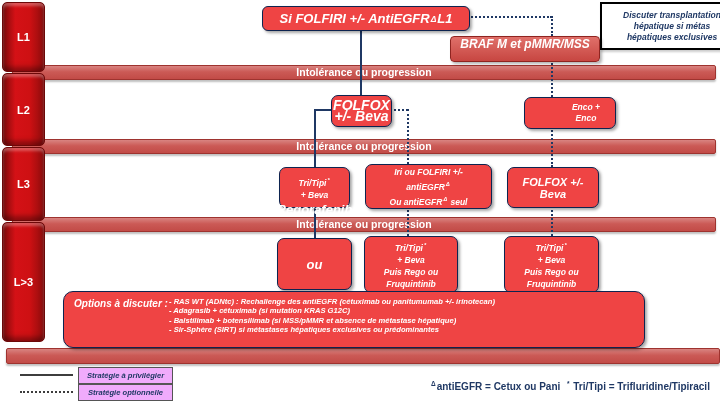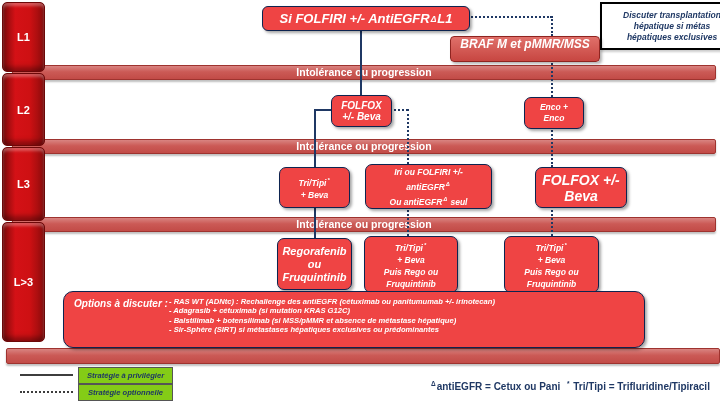--- a/index.html
+++ b/index.html
@@ -24,26 +24,26 @@
         box-shadow:0 2px 2px rgba(0,0,0,.25);}
   #bar1{top:65px}#bar2{top:139px}#bar3{top:217px}
   #bar4{top:348px;left:6px;width:712px;height:14px}
 
   
   .nbox{position:absolute;background:#ef4444;border:1px solid #0d2450;border-radius:7px;
         color:#fff;font-weight:bold;font-style:italic;text-align:center;z-index:3;
         box-shadow:2px 2px 3px rgba(0,0,0,.35);
         display:flex;flex-direction:column;align-items:center;justify-content:center;}
   #title-box{left:262px;top:6px;width:206px;height:23px;font-size:13px;border-radius:6px;flex-direction:row;}
-  #box-l2-folfox{left:331px;top:95px;width:59px;height:30px;font-size:10px;line-height:11px;}
-  #box-l2-enco{left:524px;top:97px;width:58px;height:30px;font-size:8.5px;line-height:11px;}
+  #box-l2-folfox{left:331px;top:95px;width:59px;height:30px;font-size:14px;line-height:11px;}
+  #box-l2-enco{left:524px;top:97px;width:58px;height:30px;font-size:8.5px;line-height:11px;padding-left:32px;}
   #box-l3-tritipi{left:279px;top:167px;width:69px;height:39px;font-size:8.5px;line-height:12px;}
   #box-l3-iri{left:365px;top:164px;width:125px;height:43px;font-size:8.5px;line-height:12px;}
-  #box-l3-folfox{left:507px;top:167px;width:90px;height:39px;font-size:14px;margin-left:28px;}
-  #box-l4-rego{left:277px;top:238px;width:73px;height:50px;font-size:11px;line-height:13px;}
+  #box-l3-folfox{left:507px;top:167px;width:90px;height:39px;font-size:11px;}
+  #box-l4-rego{left:277px;top:238px;width:73px;height:50px;font-size:13px;line-height:13px;gap:42px;}
   #box-l4-tritipi-mid{left:364px;top:236px;width:92px;height:55px;font-size:8.5px;line-height:12px;}
   #box-l4-tritipi-right{left:504px;top:236px;width:93px;height:55px;font-size:8.5px;line-height:12px;}
 
   
   #braf-box{position:absolute;left:450px;top:36px;width:148px;height:24px;z-index:3;
         background:linear-gradient(180deg,#e0706a,#c74641);
         border:1px solid #8f2420;border-radius:4px;color:#fff;
         font-weight:bold;font-style:italic;font-size:12px;
         display:flex;align-items:flex-start;justify-content:center;
         box-shadow:2px 2px 3px rgba(0,0,0,.3);}
@@ -75,21 +75,21 @@
   #ln-folfox-left-h{left:314px;top:109px;width:17px}
   #ln-folfox-left-v{left:314px;top:109px;height:58px}
   #ln-folfox-right-h{left:390px;top:109px;width:18px}
   #ln-folfox-right-v{left:407px;top:109px;height:55px}
   #ln-tritipi-down{left:314px;top:206px;height:32px}
   #ln-iri-down{left:407px;top:207px;height:29px}
 
   
   #legend-solid-line{position:absolute;left:20px;top:374px;width:53px;border-top:2.5px solid #3d3d3d;z-index:2;}
   #legend-dot-line{position:absolute;left:20px;top:391px;width:53px;border-top:2.5px dotted #3d3d3d;z-index:2;}
-  .legend-box{position:absolute;left:78px;width:93px;height:15px;background:#84cc16;border:1px solid #555;
+  .legend-box{position:absolute;left:78px;width:93px;height:15px;background:#f0abfc;border:1px solid #555;
         color:#1f3864;font-size:7.6px;font-weight:bold;font-style:italic;
         display:flex;align-items:center;justify-content:center;z-index:2;}
   #legend-box-solid{top:367px}#legend-box-dotted{top:384px}
 
   
   .footnote{position:absolute;top:380px;color:#1f3864;font-weight:bold;font-size:10px;z-index:2;}
   #footnote-antiegfr{left:430px}#footnote-tritipi{left:566px}
 
   .sup{font-size:0.65em;vertical-align:super;margin:0 1px;}
 </style>

